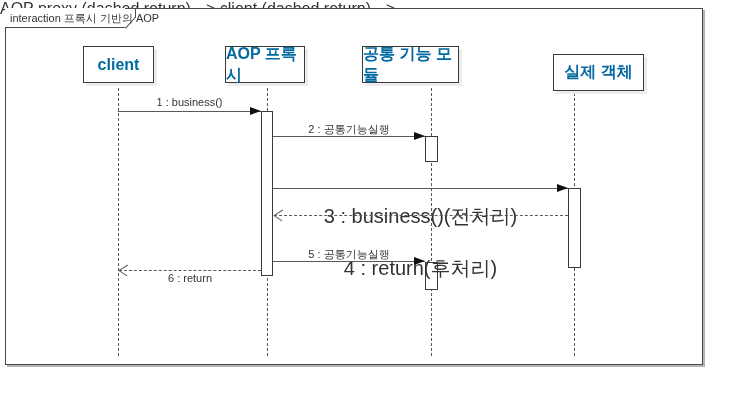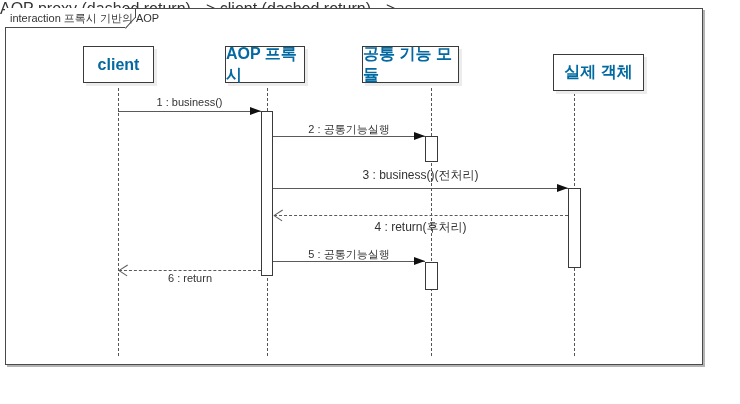--- a/index.html
+++ b/index.html
@@ -77,21 +77,21 @@
     border-top:1px solid #5a5a5a; transform-origin:0 0;
   }
   .up   { transform:rotate(-33deg); }
   .down { transform:rotate(33deg); }
 
   
   .mlabel {
     position:absolute; text-align:center; font-size:11px; color:#333;
     white-space:nowrap; overflow:visible;
   }
-  .mlabel.big { font-size:12px; }
+  .mlabel.big { font-size:20px;margin-top:36px; }
   .lbl-m1 { left:118px; width:143px; top:96px;  }
   .lbl-m2 { left:273px; width:152px; top:122px; }
   .lbl-m3 { left:273px; width:295px; top:167px; }
   .lbl-m4 { left:273px; width:295px; top:219px; }
   .lbl-m5 { left:273px; width:152px; top:247px;text-align:center; }
   .lbl-m6 { left:119px; width:142px; top:272px; }
 </style>
 </head>
 <body>
 

